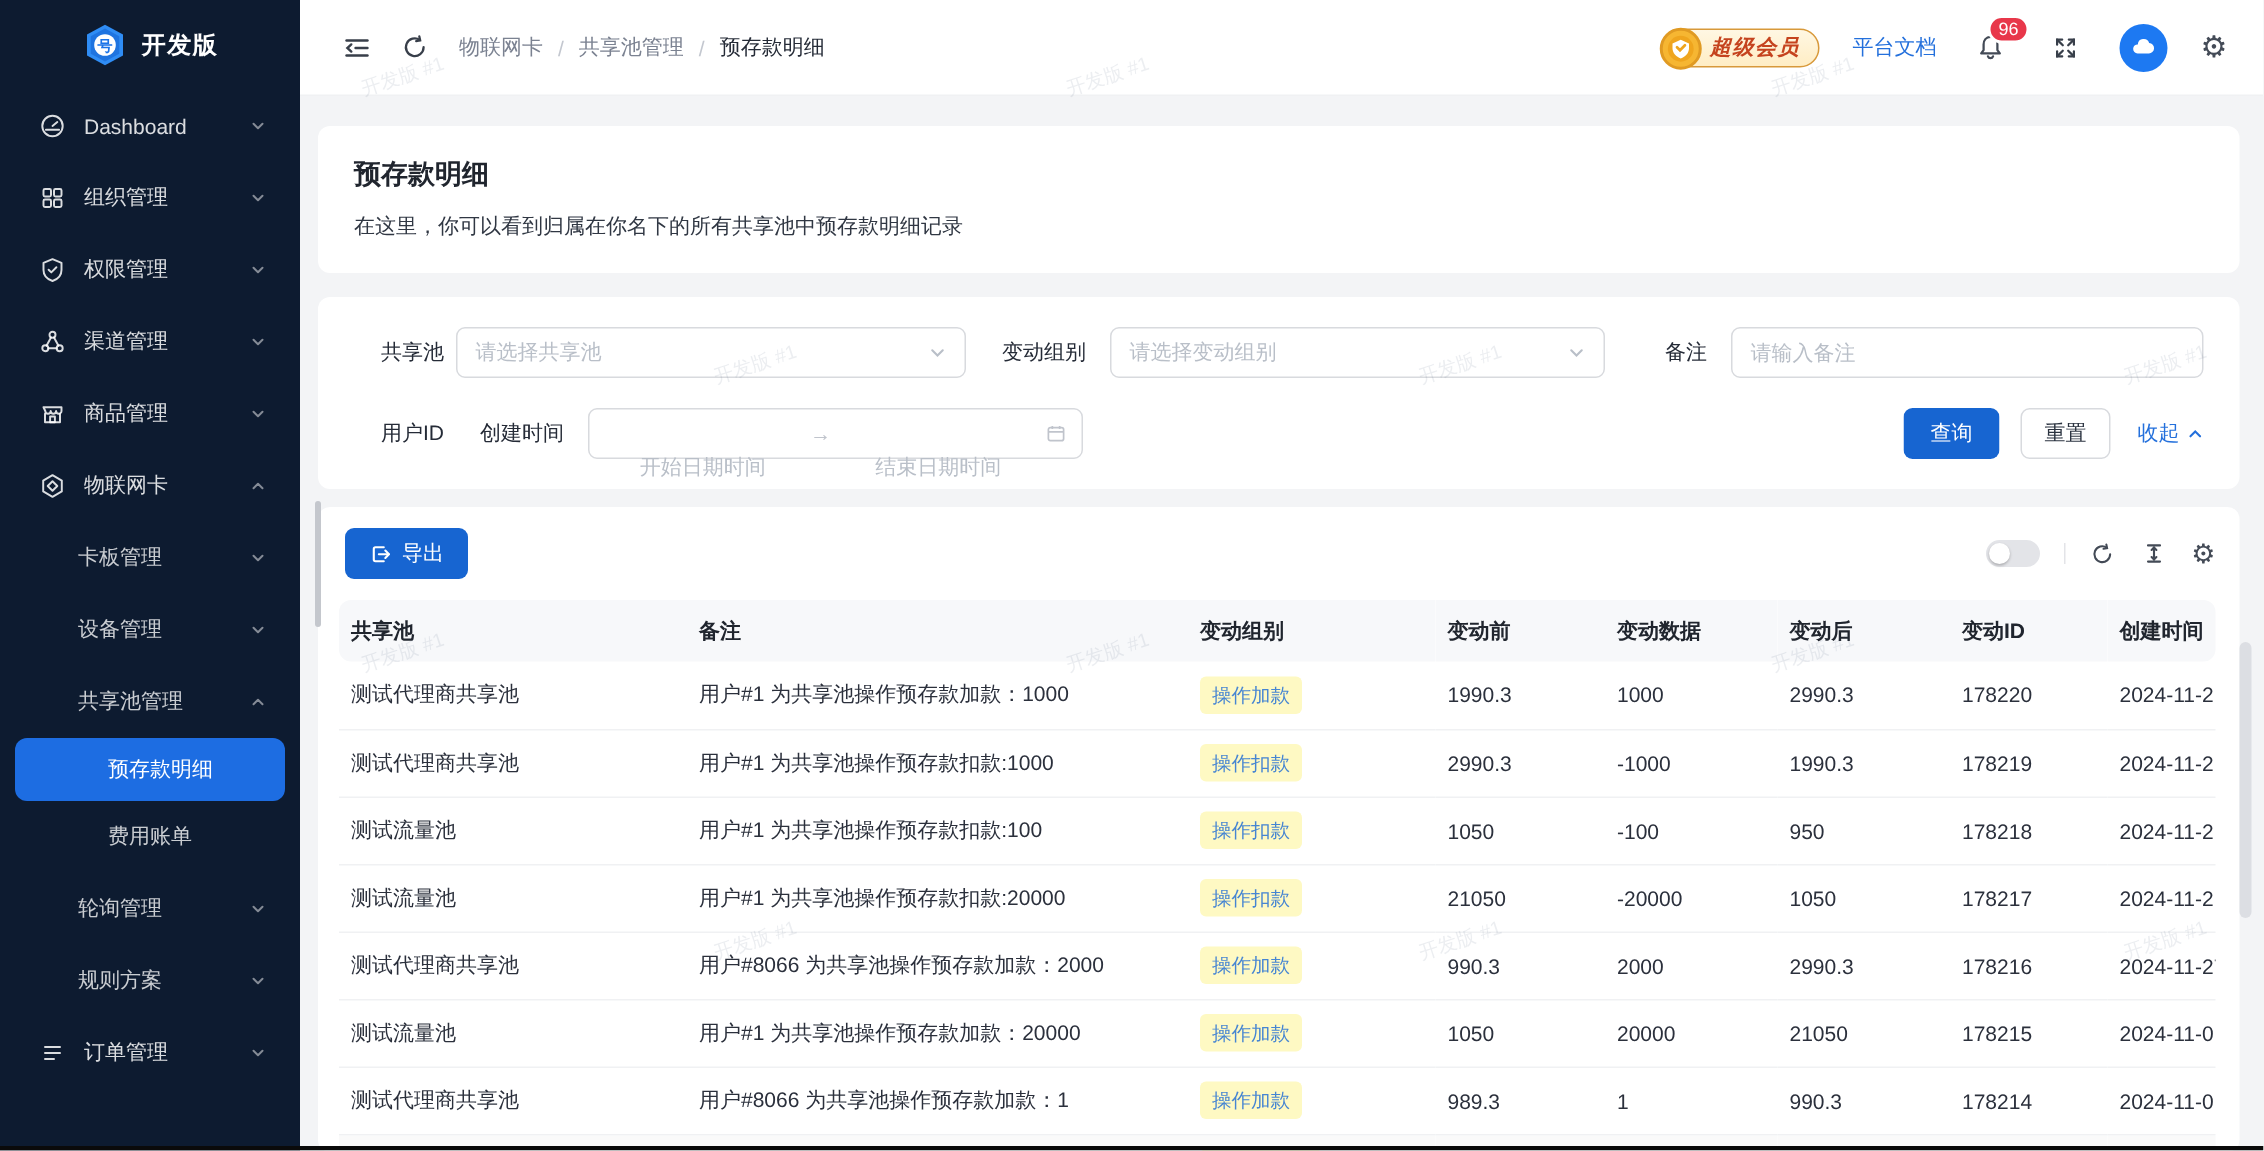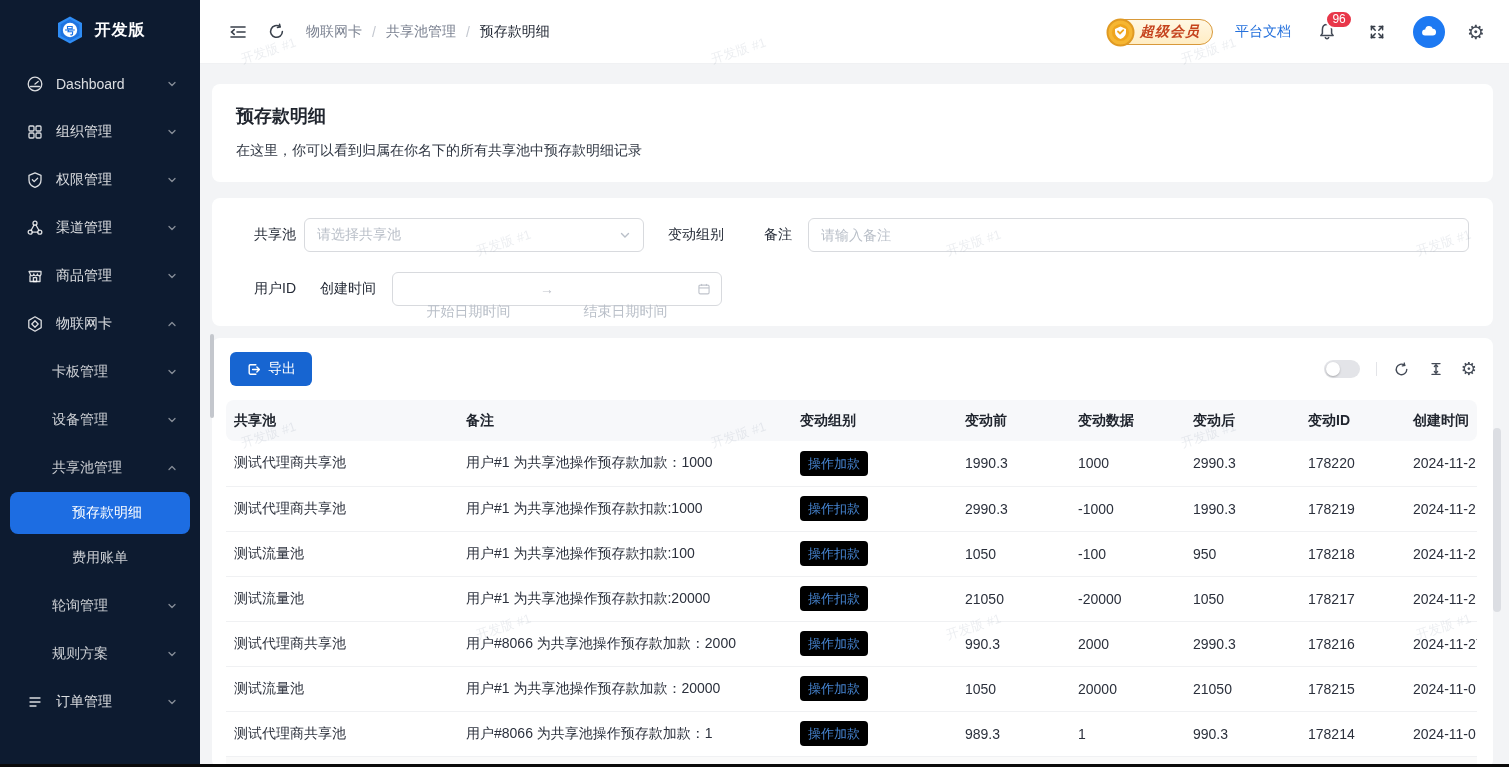--- a/index.html
+++ b/index.html
@@ -73,21 +73,21 @@
   .v-divider { width:1px; height:14px; background:#e3e4e8; }
   .tool-icon { display:inline-flex; width:18px; height:18px; align-items:center; justify-content:center; cursor:pointer; color:#434a56; }
 
   table.grid { margin-top:14px; border-collapse:collapse; table-layout:fixed; width:1251px; }
   table.grid th, table.grid td { text-align:left; font-size:14px; white-space:nowrap; overflow:hidden; padding:0 8px 0 8px; }
   table.grid thead th { background:#f7f8fa; height:41px; font-weight:bold; color:#20252e; }
   table.grid thead th:first-child { border-radius:8px 0 0 8px; }
   table.grid thead th:last-child { border-radius:0 8px 8px 0; }
   table.grid tbody td { height:45px; border-bottom:1px solid #f0f1f3; color:#2b303c; }
   table.grid tbody tr.hovered td { background:#fafafa; }
-  .tag { display:inline-block; background:#000000; color:#4685d2; font-size:13px; line-height:1; padding:6px 8px; border-radius:4px; }
+  .tag { display:inline-block; background:#fef9c3; color:#4685d2; font-size:13px; line-height:1; padding:6px 8px; border-radius:4px; }
   .table-vscroll { position:absolute; left:1493px; top:428px; width:8px; height:184px; border-radius:4px; background:#dcdee3; z-index:7; }
 
   .watermark-layer { position:absolute; left:200px; top:0; width:1309px; height:767px; pointer-events:none; z-index:40; overflow:hidden; }
   .wm { position:absolute; font-size:13px; color:rgba(70,90,120,0.10); transform:rotate(-18deg); white-space:nowrap; }
   .bottom-strip { position:absolute; left:0; bottom:0; width:100%; height:3px; background:#0a0a0a; z-index:60; }
 </style>
 </head>
 <body>
 
 <div class="app">
@@ -332,38 +332,54 @@
     <section class="card card-filter">
       <div class="f-row">
         <label class="f-label lb1">共享池</label>
         <div class="f-ctrl select w1">
           <span class="placeholder">请选择共享池</span>
           <svg width="12" height="12" viewBox="0 0 12 12">
               <polyline points="2.5,4.5 6,8 9.5,4.5" fill="none" stroke="#b9bfc8" stroke-width="1.4" stroke-linecap="round"></polyline>
             </svg>
         </div>
         <label class="f-label lb2">变动组别</label>
+        <div class="f-ctrl select w2">
+          <span class="placeholder">请选择变动组别</span>
+          <svg width="12" height="12" viewBox="0 0 12 12">
+              <polyline points="2.5,4.5 6,8 9.5,4.5" fill="none" stroke="#b9bfc8" stroke-width="1.4" stroke-linecap="round"></polyline>
+            </svg>
+        </div>
         <label class="f-label lb3">备注</label>
         <div class="f-ctrl w3">
           <input class="f-input" placeholder="请输入备注" style="">
         </div>
       </div>
       <div class="f-row">
         <label class="f-label lb1">用户ID</label>
         <label class="f-label lb2">创建时间</label>
         <div class="f-ctrl daterange w2">
           <span class="placeholder dr-part">开始日期时间</span>
           <span class="dr-arrow">→</span>
           <span class="placeholder dr-part">结束日期时间</span>
           <svg width="14" height="14" viewBox="0 0 16 16" fill="none" stroke="#c0c4cc" stroke-width="1.3">
             <rect x="2.2" y="3.5" width="11.6" height="10" rx="1.5"></rect>
               <line x1="2.2" y1="6.8" x2="13.8" y2="6.8"></line>
               <line x1="5.2" y1="2.2" x2="5.2" y2="4.6"></line>
               <line x1="10.8" y1="2.2" x2="10.8" y2="4.6"></line>
           </svg>
+        </div>
+        <div class="f-actions">
+          <button class="btn btn-primary">查询</button>
+          <button class="btn btn-default">重置</button>
+          <span class="link-collapse">
+            <span>收起</span>
+            <svg width="11" height="11" viewBox="0 0 12 12">
+                <polyline points="2.5,7.5 6,4 9.5,7.5" fill="none" stroke="#2470dc" stroke-width="1.5" stroke-linecap="round"></polyline>
+              </svg>
+          </span>
         </div>
       </div>
     </section>
 
     <section class="card card-table">
       <div class="t-toolbar">
         <button class="btn btn-primary" style="gap:7px;padding:0 15px;">
           <svg width="15" height="15" viewBox="0 0 16 16" fill="none" stroke="#ffffff" stroke-width="1.5" stroke-linecap="round" stroke-linejoin="round">
             <path d="M10.5 3 H4.6 A1.2 1.2 0 0 0 3.4 4.2 V11.8 A1.2 1.2 0 0 0 4.6 13 H10.5"></path>
             <line x1="7" y1="8" x2="14" y2="8"></line>

